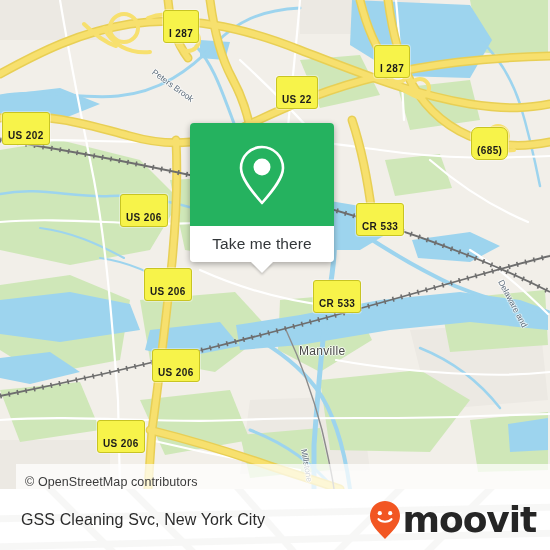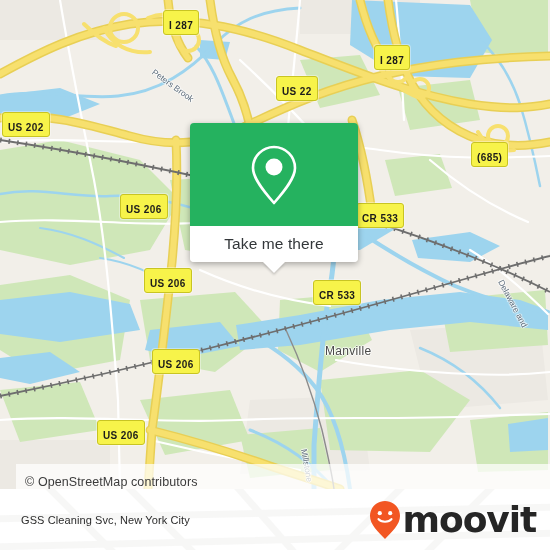--- a/index.html
+++ b/index.html
@@ -33,34 +33,33 @@
   .shield {
     position: absolute;
     background: #f7f34a;
     border: 1px solid #c8c423;
     border-radius: 3px;
     color: #1b1b1b;
     font-family: "Liberation Sans", sans-serif;
     font-size: 10px;
     font-weight: bold;
     letter-spacing: 0.4px;
-    padding: 9px 5px 2px 5px;
+    padding: 17px 5px 2px 5px;
     white-space: nowrap;
     line-height: 12px;
     box-shadow: 0 0 0 1px rgba(255,255,255,0.35);
   }
   .place-label {
     position: absolute;
     color: #4a4a48;
     font-family: "Liberation Sans", sans-serif;
     font-size: 12px;
     letter-spacing: 0.3px;
     white-space: nowrap;
     text-shadow: 1px 0 1px #fff, -1px 0 1px #fff, 0 1px 1px #fff, 0 -1px 1px #fff;
-    margin-left: 26px;
   }
   .water-label {
     position: absolute;
     color: #5b6b7a;
     font-family: "Liberation Sans", sans-serif;
     font-size: 8.5px;
     white-space: nowrap;
     text-shadow: 1px 0 1px #fff, -1px 0 1px #fff, 0 1px 1px #fff, 0 -1px 1px #fff;
   }
 
@@ -82,21 +81,21 @@
     font-size: 12.5px;
     color: #3b3b3b;
     letter-spacing: 0.1px;
   }
 
   
   #callout {
     position: absolute;
     left: 190px;
     top: 123px;
-    width: 168px;
+    width: 144px;
     border-radius: 4px;
     box-shadow: 0 2px 6px rgba(0,0,0,0.32);
     overflow: visible;
     z-index: 20;
   }
   #callout-top {
     height: 103px;
     background: #25b25f;
     border-radius: 4px 4px 0 0;
     display: flex;
@@ -151,21 +150,21 @@
     width: 550px;
     height: 61px;
     display: flex;
     align-items: center;
     justify-content: space-between;
     box-sizing: border-box;
     padding: 0 14px 0 21px;
   }
   #footer-title {
     font-family: "Liberation Sans", sans-serif;
-    font-size: 11px;
+    font-size: 16px;
     color: #2c2c2c;
     letter-spacing: 0.1px;
     white-space: nowrap;
   }
   #brand {
     display: flex;
     align-items: center;
     gap: 2px;
   }
   #brand-wordmark {
@@ -315,21 +314,21 @@
         <g stroke="#8c8c8c" fill="none" stroke-width="1.4">
           <path d="M286,330 C300,360 312,392 322,430 C328,456 332,474 334,489"></path>
         </g>
       </g>
     </svg>
 
     <div class="shield" style="left:163px; top:10px;">I 287</div>
     <div class="shield" style="left:374px; top:45px;">I 287</div>
     <div class="shield" style="left:276px; top:56px;margin-top:20px;">US 22</div>
     <div class="shield" style="left:2px;   top:92px;margin-top:20px;">US 202</div>
-    <div class="shield" style="left:471px; top:142px;">(685)</div>
+    <div class="shield" style="left:471px; top:127px;border-radius:7px;">(685)</div>
     <div class="shield" style="left:120px; top:194px;">US 206</div>
     <div class="shield" style="left:356px; top:203px;">CR 533</div>
     <div class="shield" style="left:144px; top:268px;">US 206</div>
     <div class="shield" style="left:313px; top:280px;">CR 533</div>
     <div class="shield" style="left:152px; top:349px;">US 206</div>
     <div class="shield" style="left:97px;  top:420px;">US 206</div>
 
     <div class="place-label" style="left:299px; top:344px;">Manville</div>
 
     <div class="water-label" style="left:156px; top:67px;  transform:rotate(36deg); transform-origin:0 0;">Peters Brook</div>

